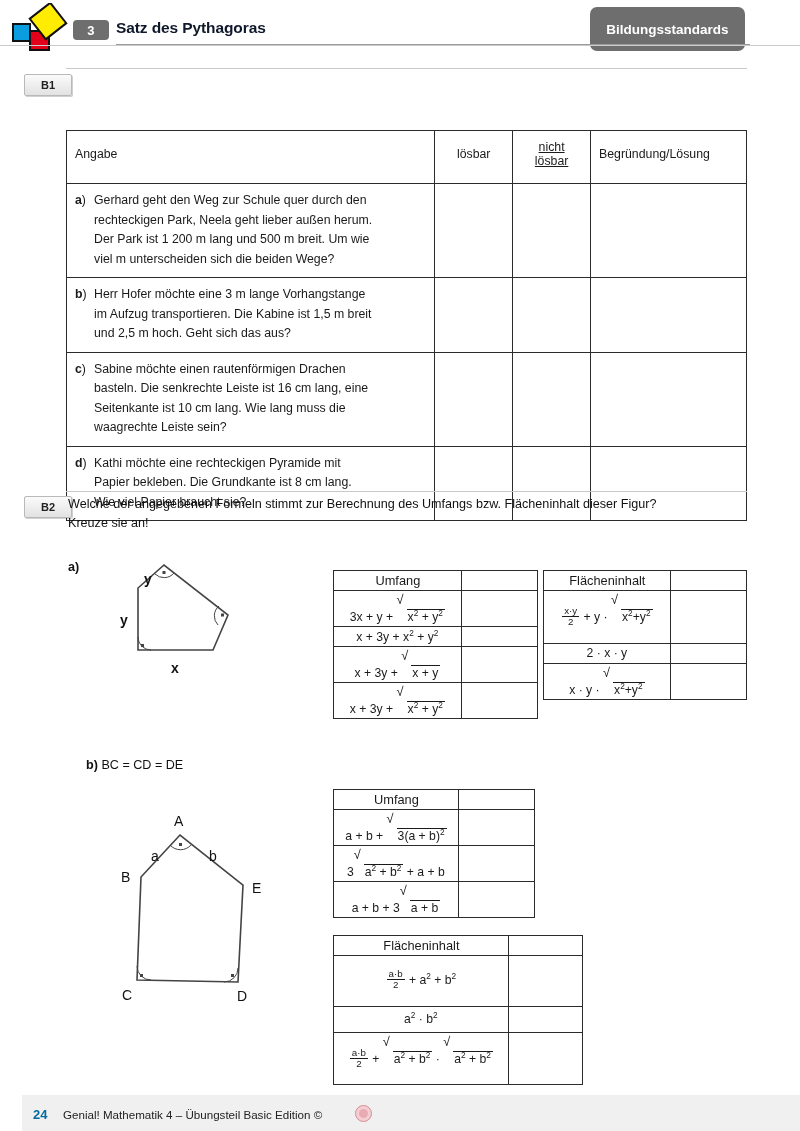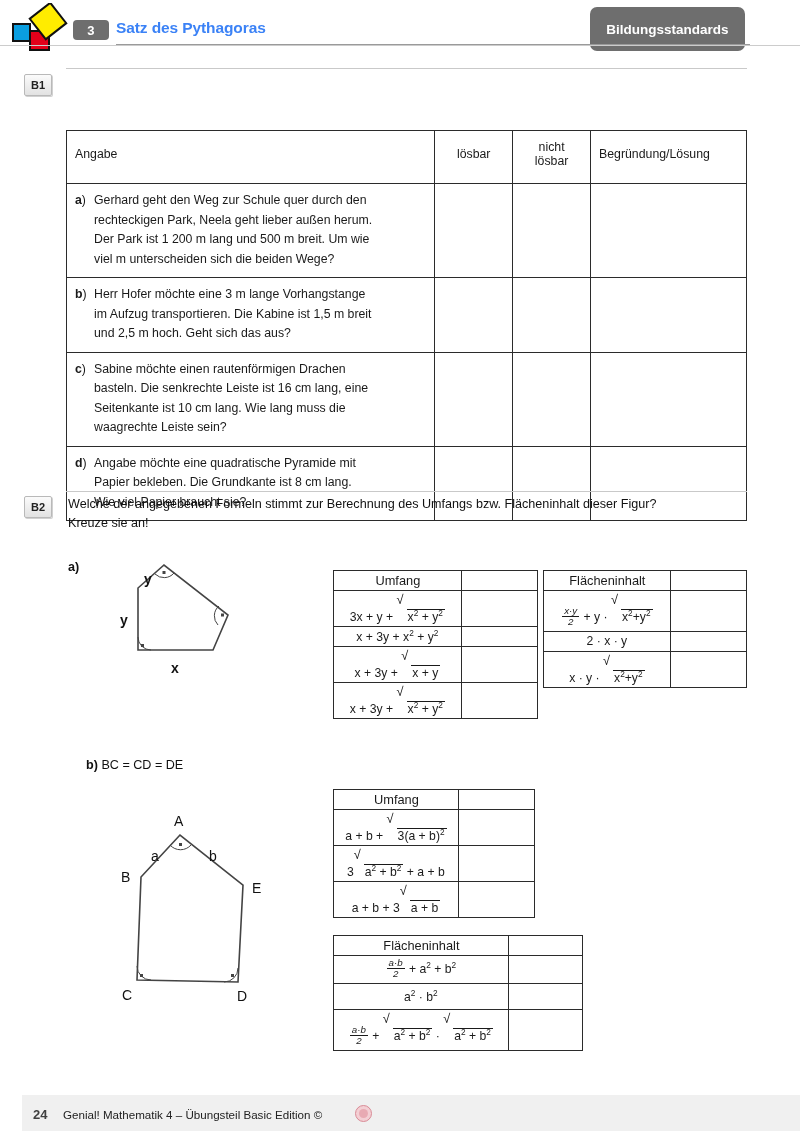--- a/index.html
+++ b/index.html
@@ -18,21 +18,21 @@
   .chapter-badge {
     position: absolute; left: 73px; top: 20px;
     width: 36px; height: 20px; border-radius: 4px;
     background: #6e6e6e; color: #ffffff;
     font-size: 13px; font-weight: bold;
     display: flex; align-items: center; justify-content: center;
     letter-spacing: .2px;
   }
   .chapter-title {
     position: absolute; left: 116px; top: 19px;
-    font-size: 15.5px; font-weight: bold; color: #3b82f6;
+    font-size: 15.5px; font-weight: bold; color: #0f172a;
     letter-spacing: -.1px;
   }
   .std-badge {
     position: absolute; left: 590px; top: 7px;
     width: 155px; height: 44px;
     background: #6e6e6e; color: #fff;
     border-radius: 7px 7px 7px 7px;
     font-size: 13.5px; font-weight: bold;
     display: flex; align-items: center; justify-content: center;
   }
@@ -41,21 +41,21 @@
     background: #9a9a9a;
   }
   .header-rule2 {
     position: absolute; left: 0px; top: 45px; width: 800px; height: 1px;
     background: #cccccc;
   }
 
   
   .task-tag {
     position: absolute;
-    width: 28px; height: 22px;
+    width: 48px; height: 22px;
     border: 1px solid #b9b9b9;
     background: linear-gradient(180deg,#fbfbfb 0%,#e2e2e2 100%);
     border-radius: 2px;
     font-size: 11px; font-weight: bold; color: #222;
     display: flex; align-items: center; justify-content: center;
     box-shadow: 1px 1px 0 rgba(0,0,0,.18);
   }
   .task-text {
     position: absolute;
     font-size: 12.6px; line-height: 19px; color: #111;
@@ -74,21 +74,21 @@
   table.b1 td, table.b1 th {
     border: 1px solid #2b2b2b;
     vertical-align: top;
     padding: 7px 8px 8px 8px;
     font-weight: normal;
     text-align: left;
   }
   table.b1 thead td { vertical-align: middle; padding-top: 9px; padding-bottom: 15px; margin-left: 32px;}
   .c-angabe { width: 369px; }
   .c-loes   { width: 78px; text-align: center !important; }
-  .c-nloes  { width: 78px; text-align: center !important; }
+  .c-nloes  { width: 78px; text-align: center !important; text-decoration: underline; }
   .c-begr   { width: 156px; }
   .th-center { text-align: center !important; }
   .item-wrap { position: relative; padding-left: 19px; line-height: 19.5px; }
   .item-letter { position: absolute; left: 0; top: 0; font-weight: bold; }
   .item-letter .paren { font-weight: normal; }
 
   
   .sublabel { position: absolute; font-size: 12.6px; font-weight: bold; color:#111; }
   .sublabel .norm { font-weight: normal; }
 
@@ -117,39 +117,39 @@
   }
   .sq > .rad {
     border-top: 1px solid #1a1a1a;
     display: inline-block;
     padding: 0 2px 0 1px;
     margin-top: 16px;
   }
   sup { font-size: .68em; vertical-align: super; line-height: 0; }
   .frac {
     display: inline-block; vertical-align: middle;
-    text-align: center; line-height: 1.05; margin: 0 1px;
-    position: relative; top: -1px; font-style: italic;
+    text-align: center; line-height: 1.05; margin: 12px 1px;
+    position: relative; top: -1px;
   }
   .frac .num { display: block; font-size: .8em; border-bottom: 1px solid #1a1a1a; padding: 0 2px;}
   .frac .den { display: block; font-size: .8em; padding: 0 2px;}
 
   
   .fig { position: absolute; }
   .fig text { font-family: "Liberation Sans", sans-serif; }
 
   
   .footer-band {
     position: absolute; left: 0; top: 1095px; width: 800px; height: 36px;
     background: #f0f0f0;
   }
   .footer-white { position: absolute; left:0; top:1095px; width: 22px; height: 36px; background:#ffffff;}
   .footer-page {
     position: absolute; left: 33px; top: 1107px;
-    font-size: 13px; font-weight: bold; color: #404040;
+    font-size: 13px; font-weight: bold; color: #0369a1;
   }
   .footer-text {
     position: absolute; left: 63px; top: 1108px;
     font-size: 11.6px; color: #222;
   }
   .footer-mark {
     position: absolute; left: 355px; top: 1105px;
     width: 17px; height: 17px; border-radius: 50%;
     background: #f3cfd4; border: 1px solid #d98b96;
   }
@@ -236,21 +236,21 @@
         </td>
         <td class="c-loes"></td>
         <td class="c-nloes"></td>
         <td class="c-begr"></td>
       </tr>
 
       <tr>
         <td>
           <div class="item-wrap">
             <span class="item-letter"><span>d</span><span class="paren">)</span></span>
-            <span>Angabe möchte eine quadratische Pyramide mit</span><br>
+            <span>Kathi möchte eine rechteckigen Pyramide mit</span><br>
             <span>Papier bekleben. Die Grundkante ist 8 cm lang.</span><br>
             <span>Wie viel Papier braucht sie?</span>
           </div>
         </td>
         <td class="c-loes"></td>
         <td class="c-nloes"></td>
         <td class="c-begr"></td>
       </tr>
     </tbody>
   </table>

